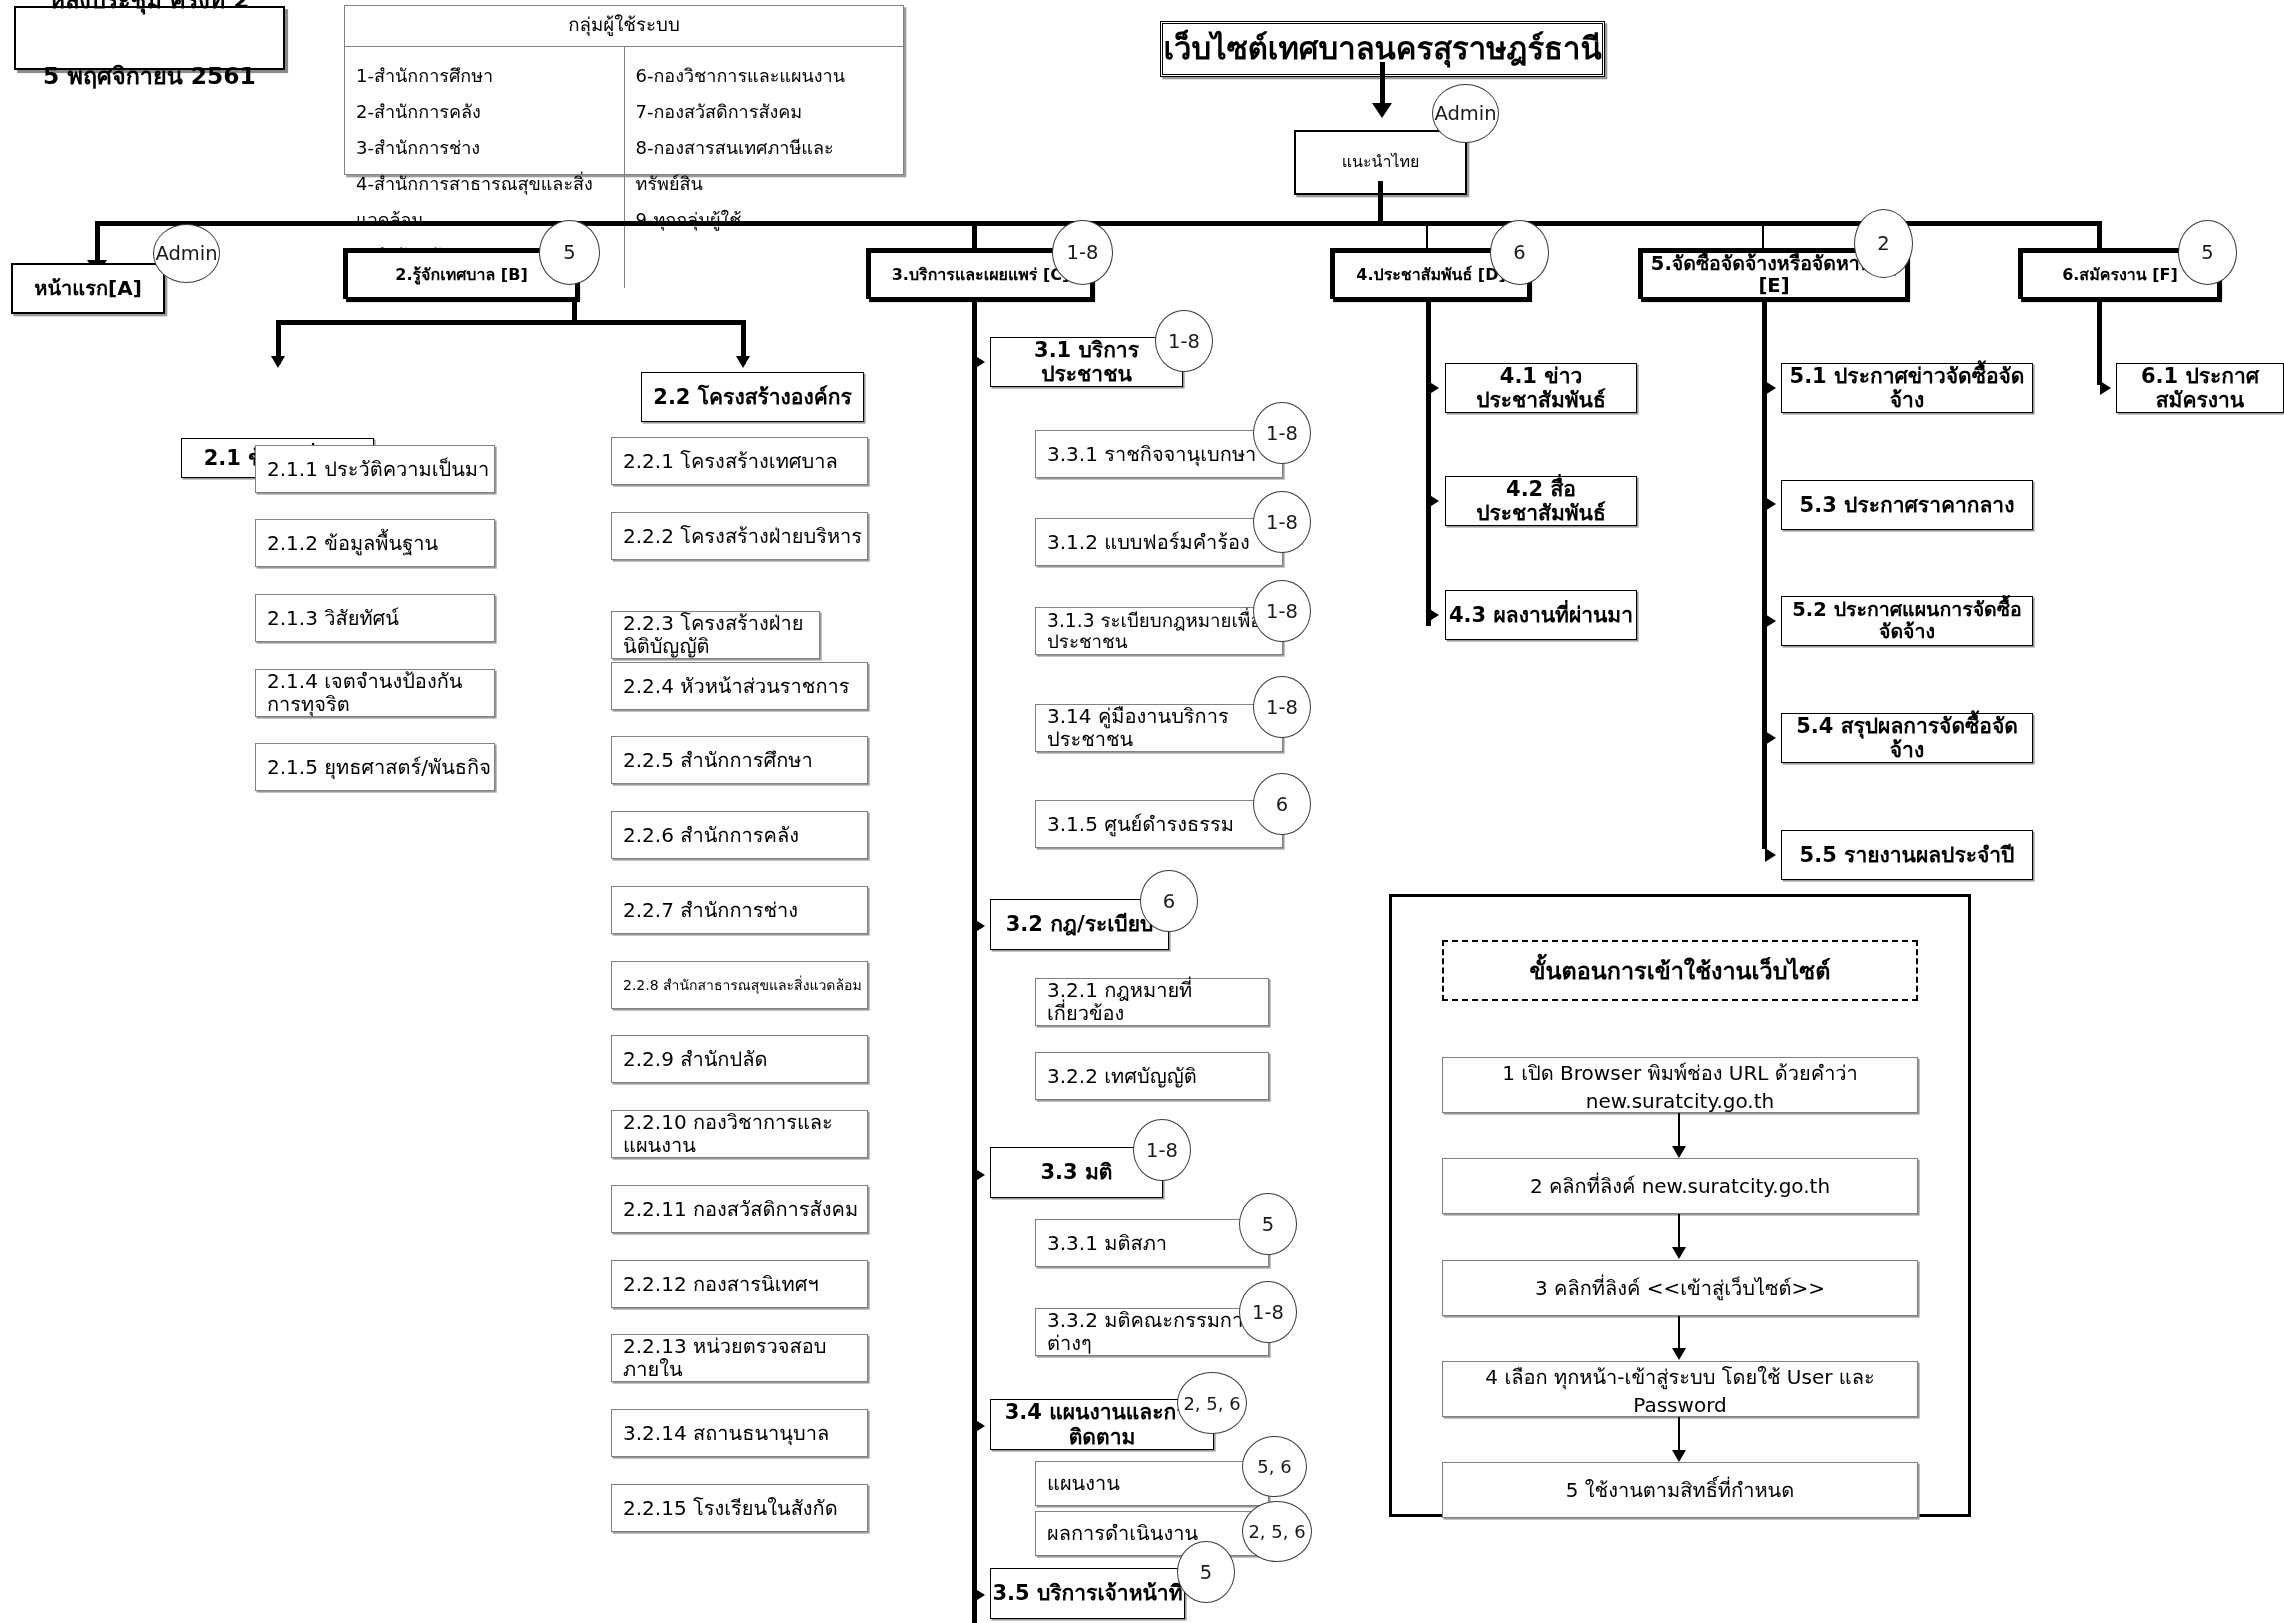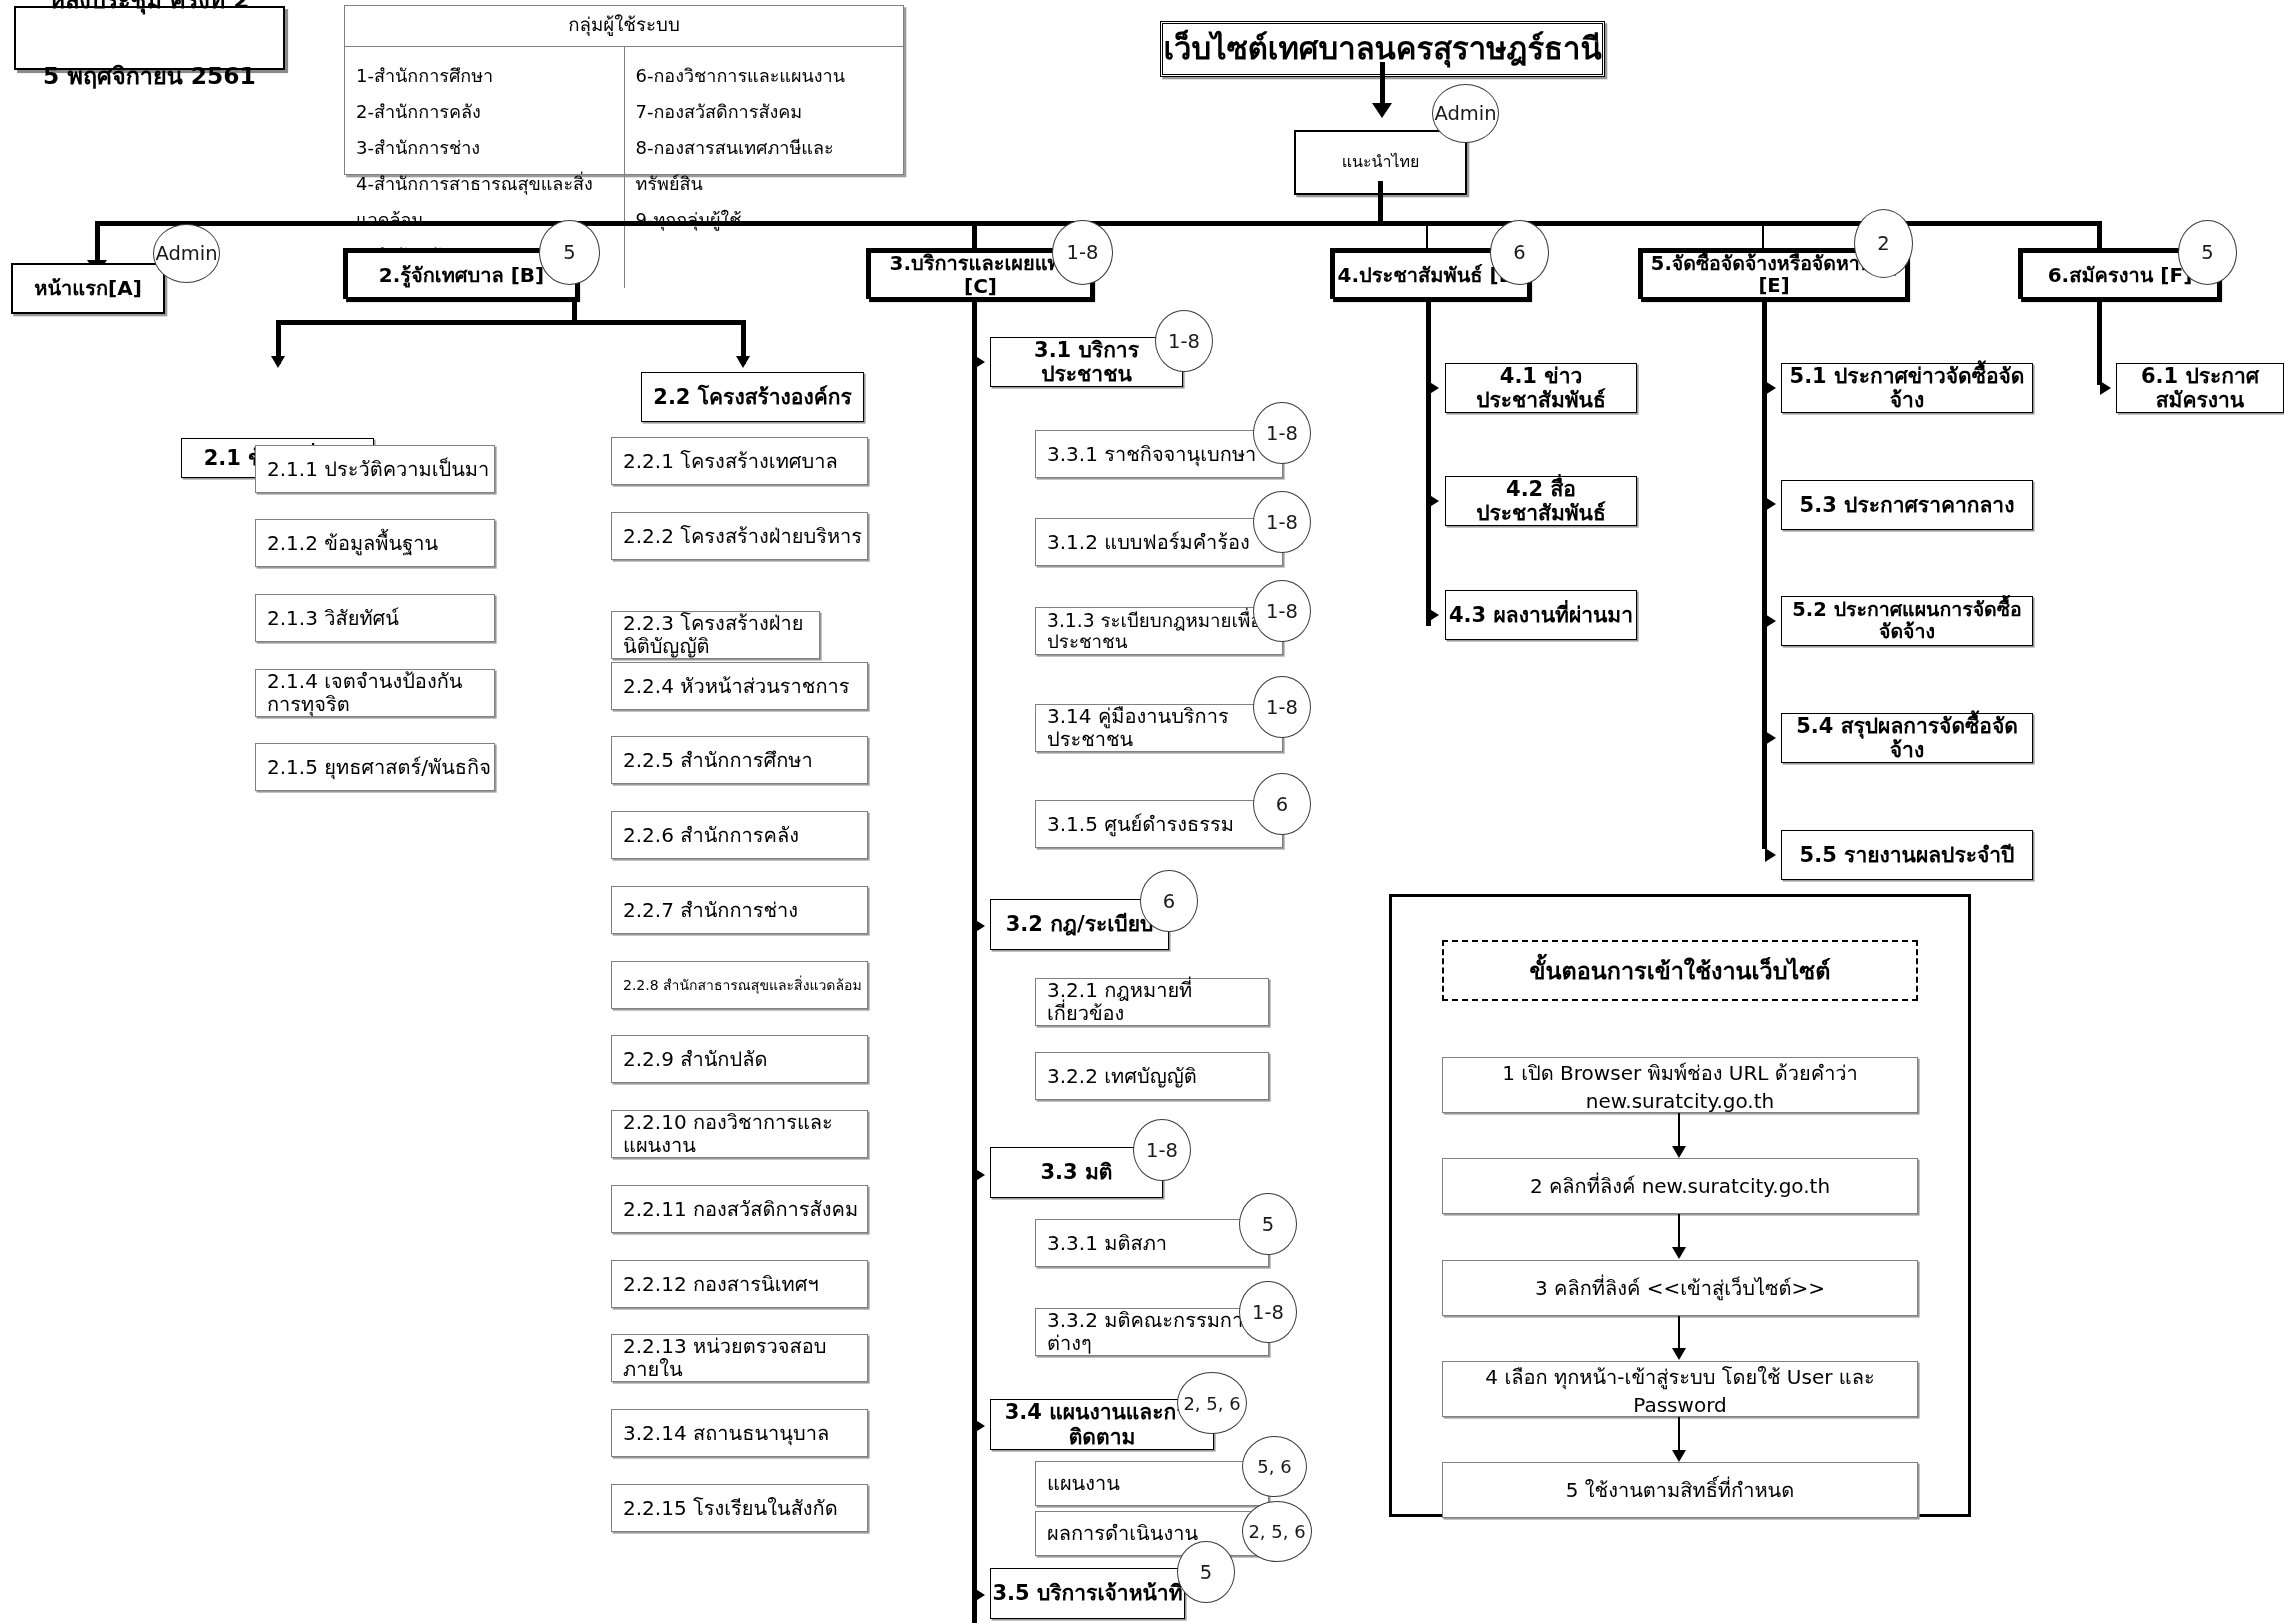--- a/index.html
+++ b/index.html
@@ -34,21 +34,21 @@
     padding-left:11px;
     justify-content:flex-start;
   }
 
   
   .heavy{
     border:2.3px solid #000;
     border-top-width:5.4px;
     border-left-width:5.4px;
     box-shadow:3.1px 3.1px 0 0 #000;
-    font-size:20px;
+    font-size:16px;
     font-weight:bold;
     justify-content:center;
     text-align:center;
   }
   
   .doubled{
     border:2.3px double #000;
     box-shadow:2.3px 2.3px 0 0 #9a9a9a;
     justify-content:center;
     text-align:center;

